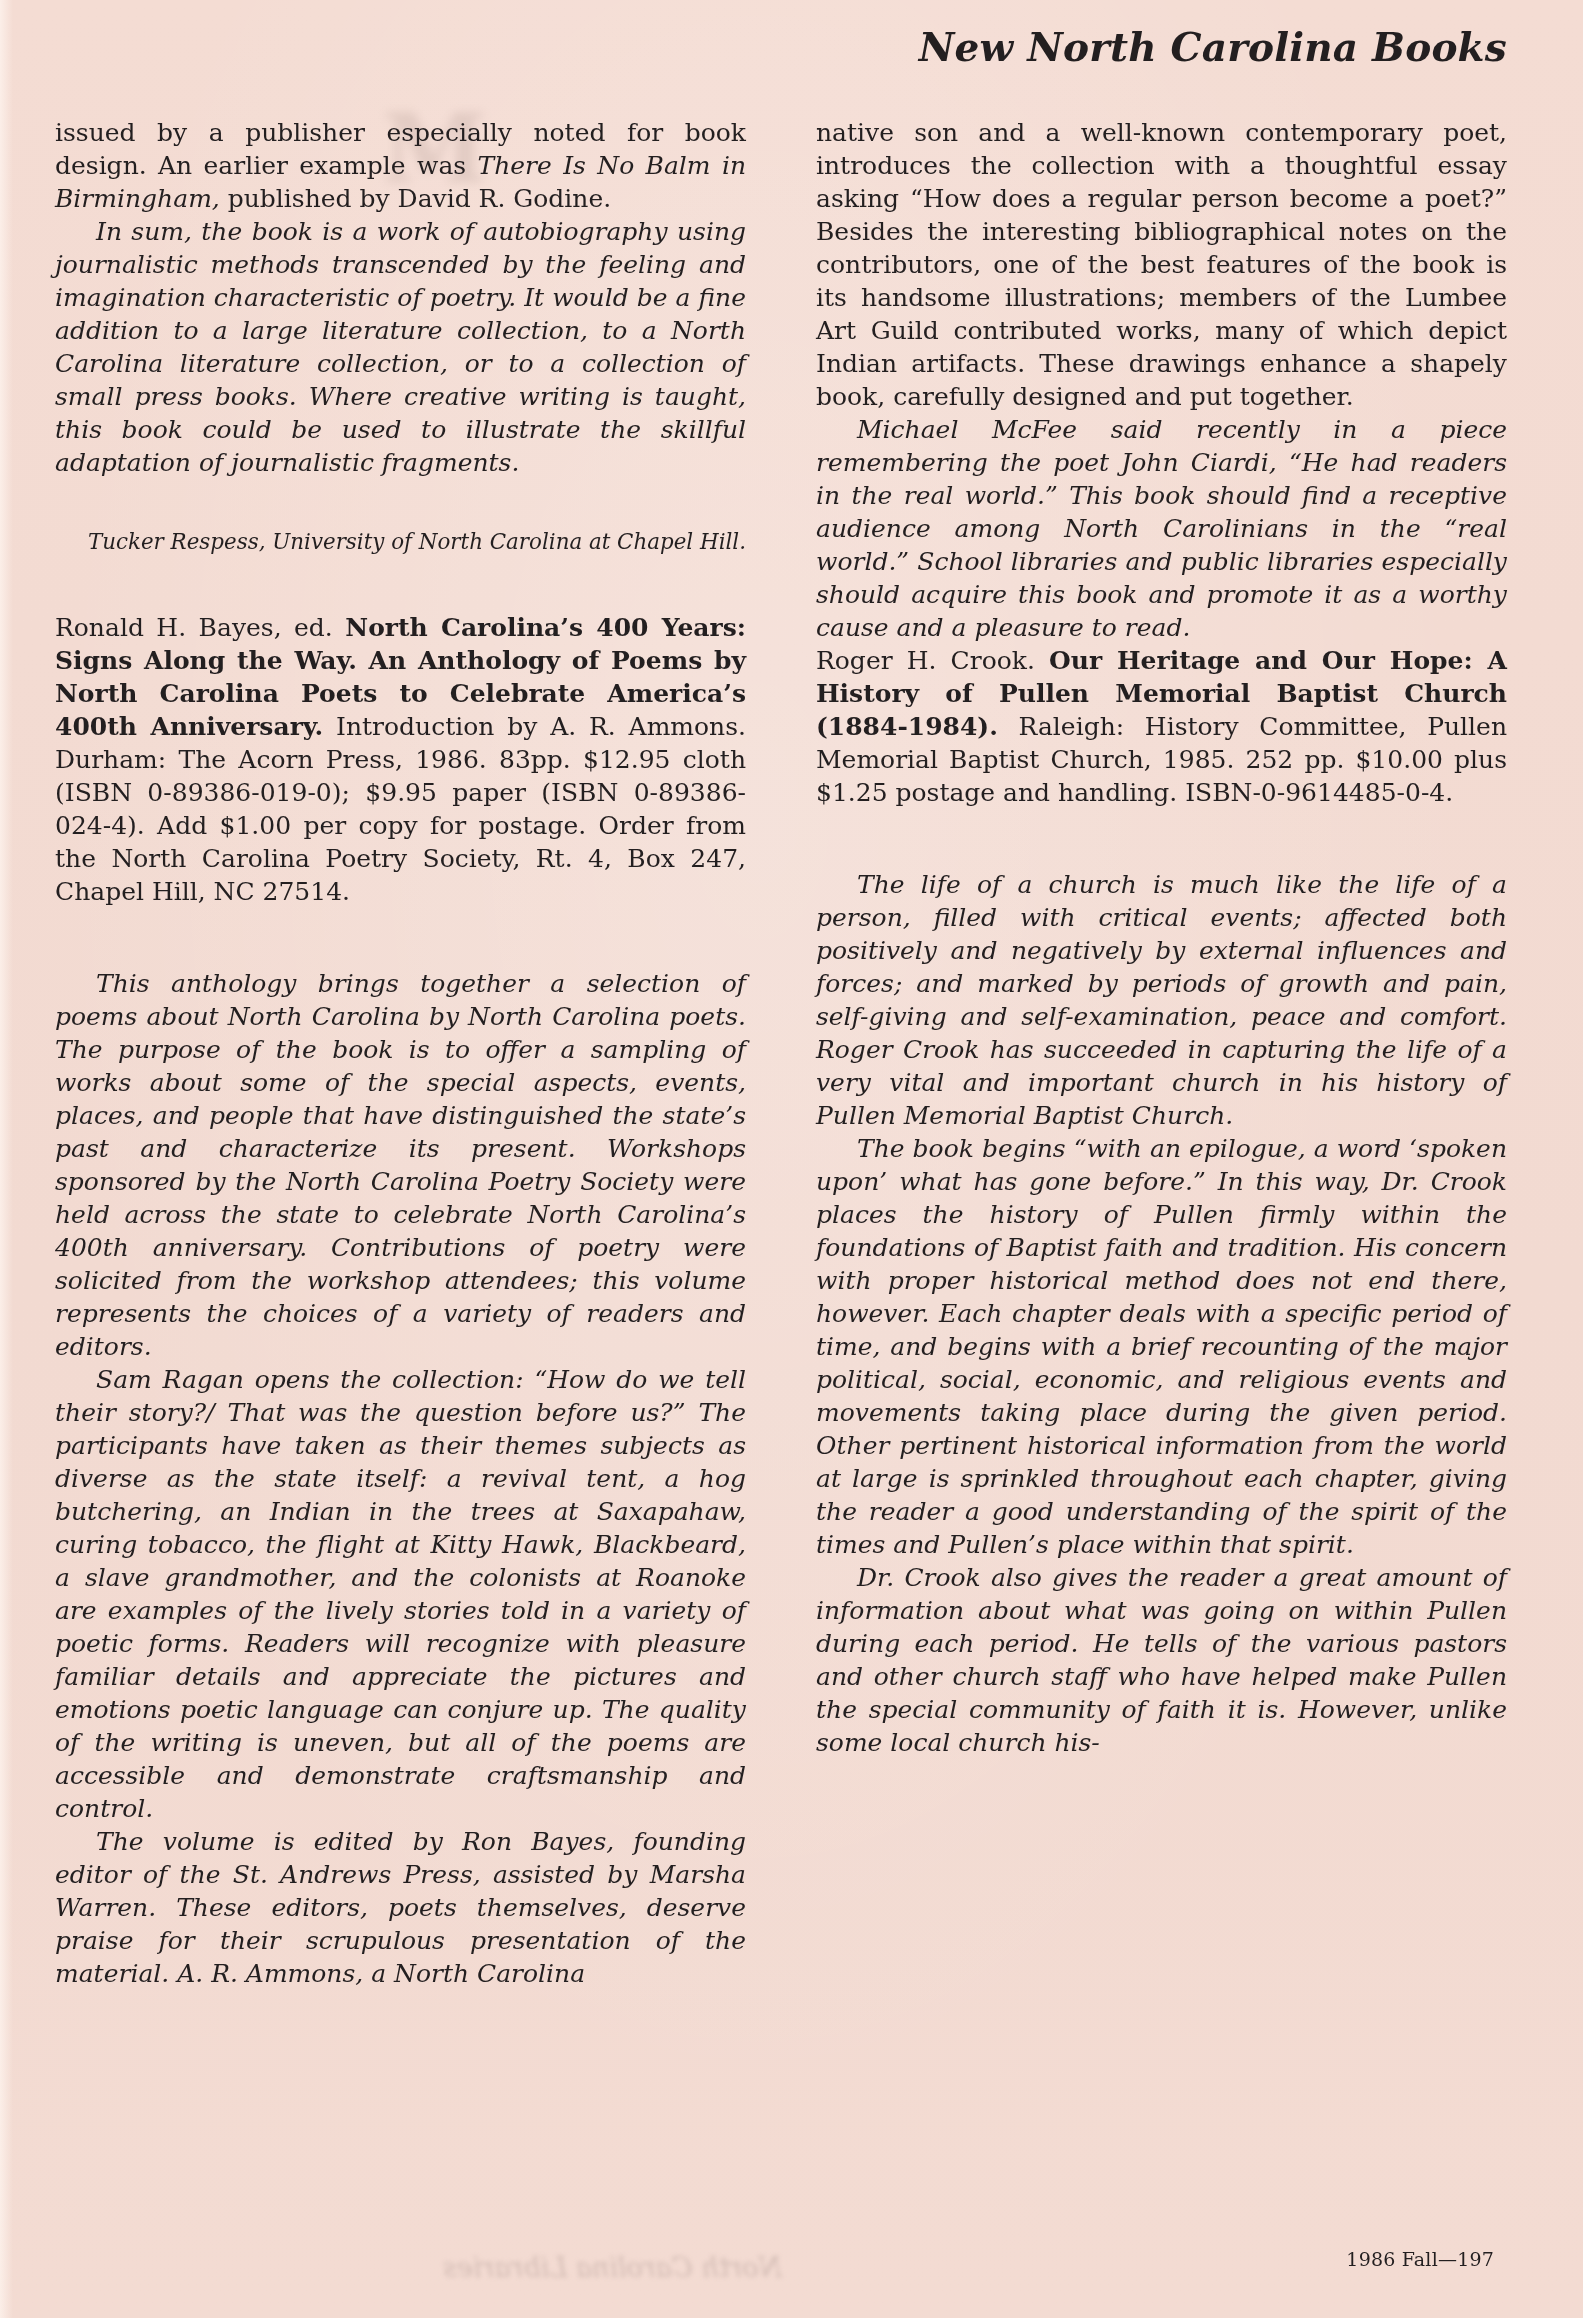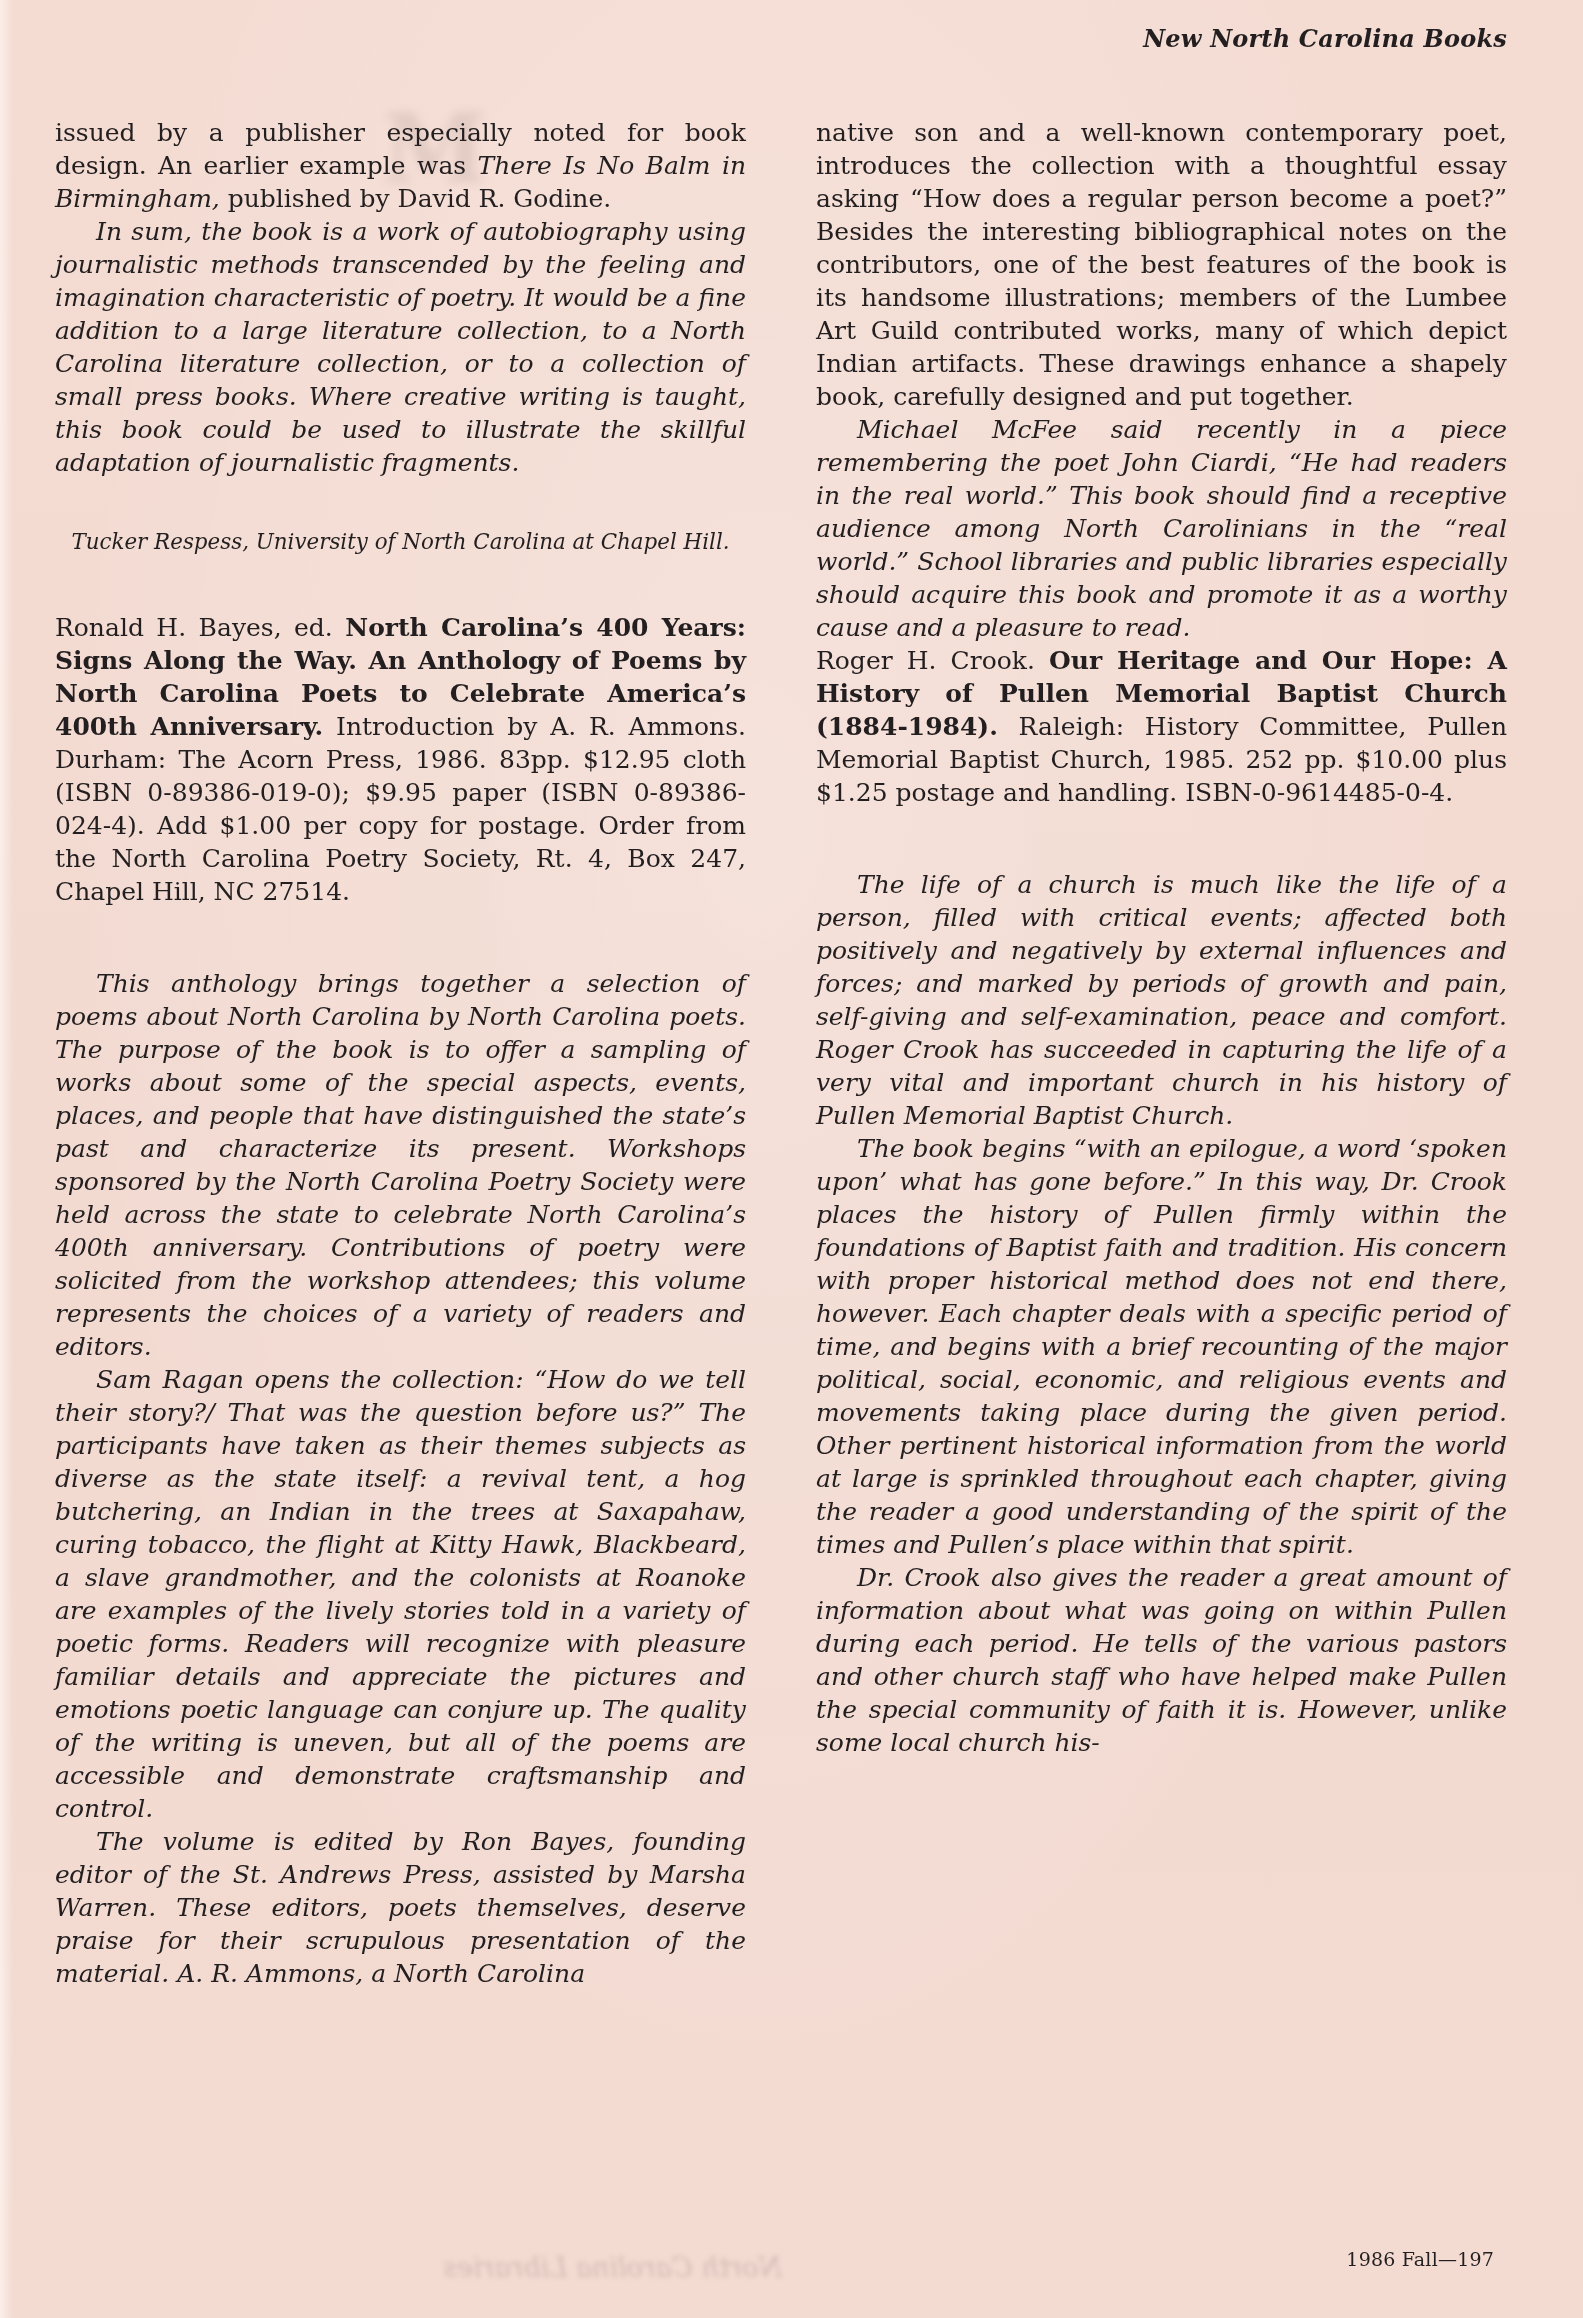--- a/index.html
+++ b/index.html
@@ -21,21 +21,21 @@
     position: absolute;
     left: 0; top: 0;
     width: 12.7px; height: 100%;
     background: linear-gradient(90deg, #fdf2ec, rgba(253,242,236,0));
     opacity: 0.85;
   }
   .running-head {
     position: absolute;
     top: 24px;
     right: 76px;
-    font-size: 24px;
+    font-size: 39px;
     font-weight: 700;
     font-style: italic;
     letter-spacing: 0.2px;
   }
   .columns {
     position: absolute;
     top: 78px;
     left: 55px;
     right: 76px;
     display: flex;
@@ -47,21 +47,21 @@
     font-size: 25px;
     line-height: 1.32;
     text-align: justify;
     hyphens: auto;
   }
   .indent { text-indent: 41px; font-style: italic; }
   .attribution {
     font-size: 21.4px;
     font-style: italic;
     line-height: 1.3;
-    text-align: center;
+    text-align: right;
     margin-top: 49px;
     margin-bottom: 55px;
   }
   .citation { margin-bottom: 59px; }
   .cite-title { font-weight: 700; }
   .inline-title { font-style: italic; }
   .footer {
     position: absolute;
     bottom: 49px;
     right: 89px;

